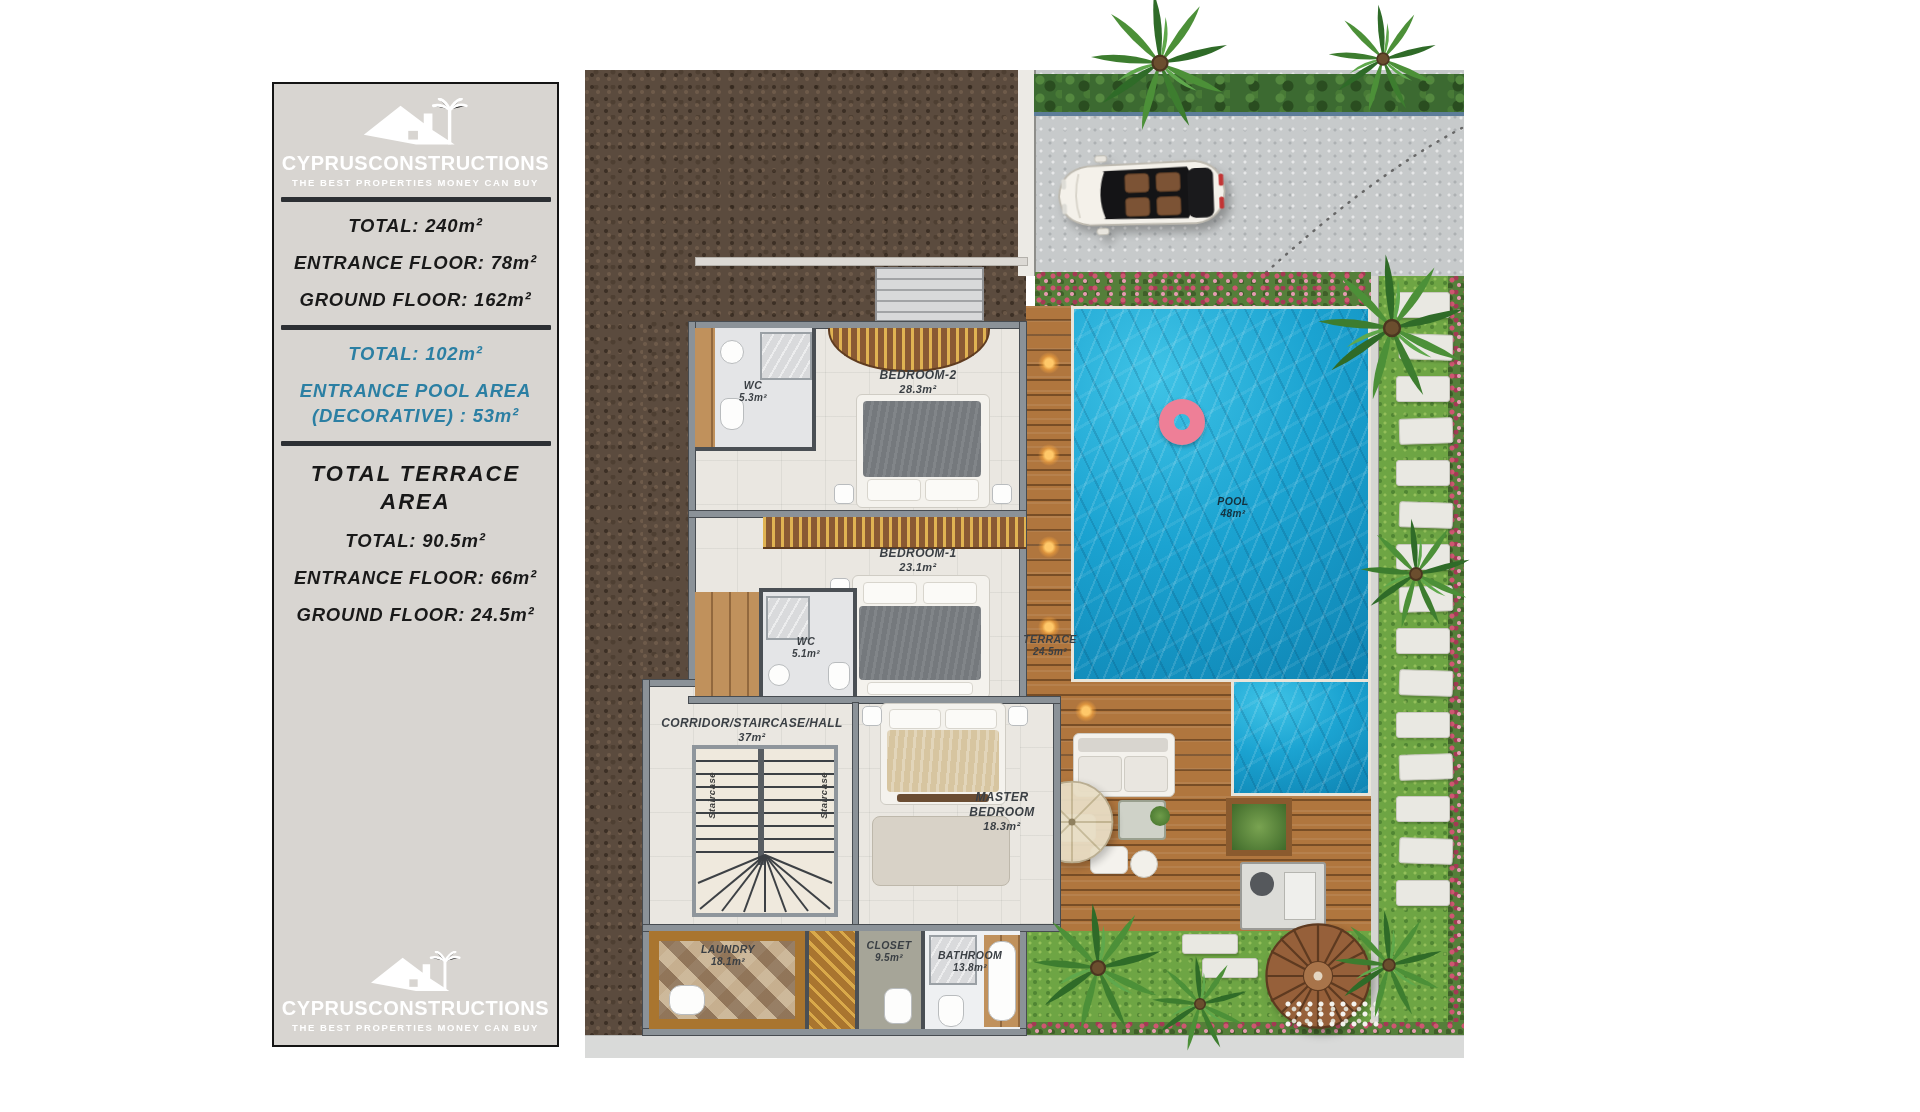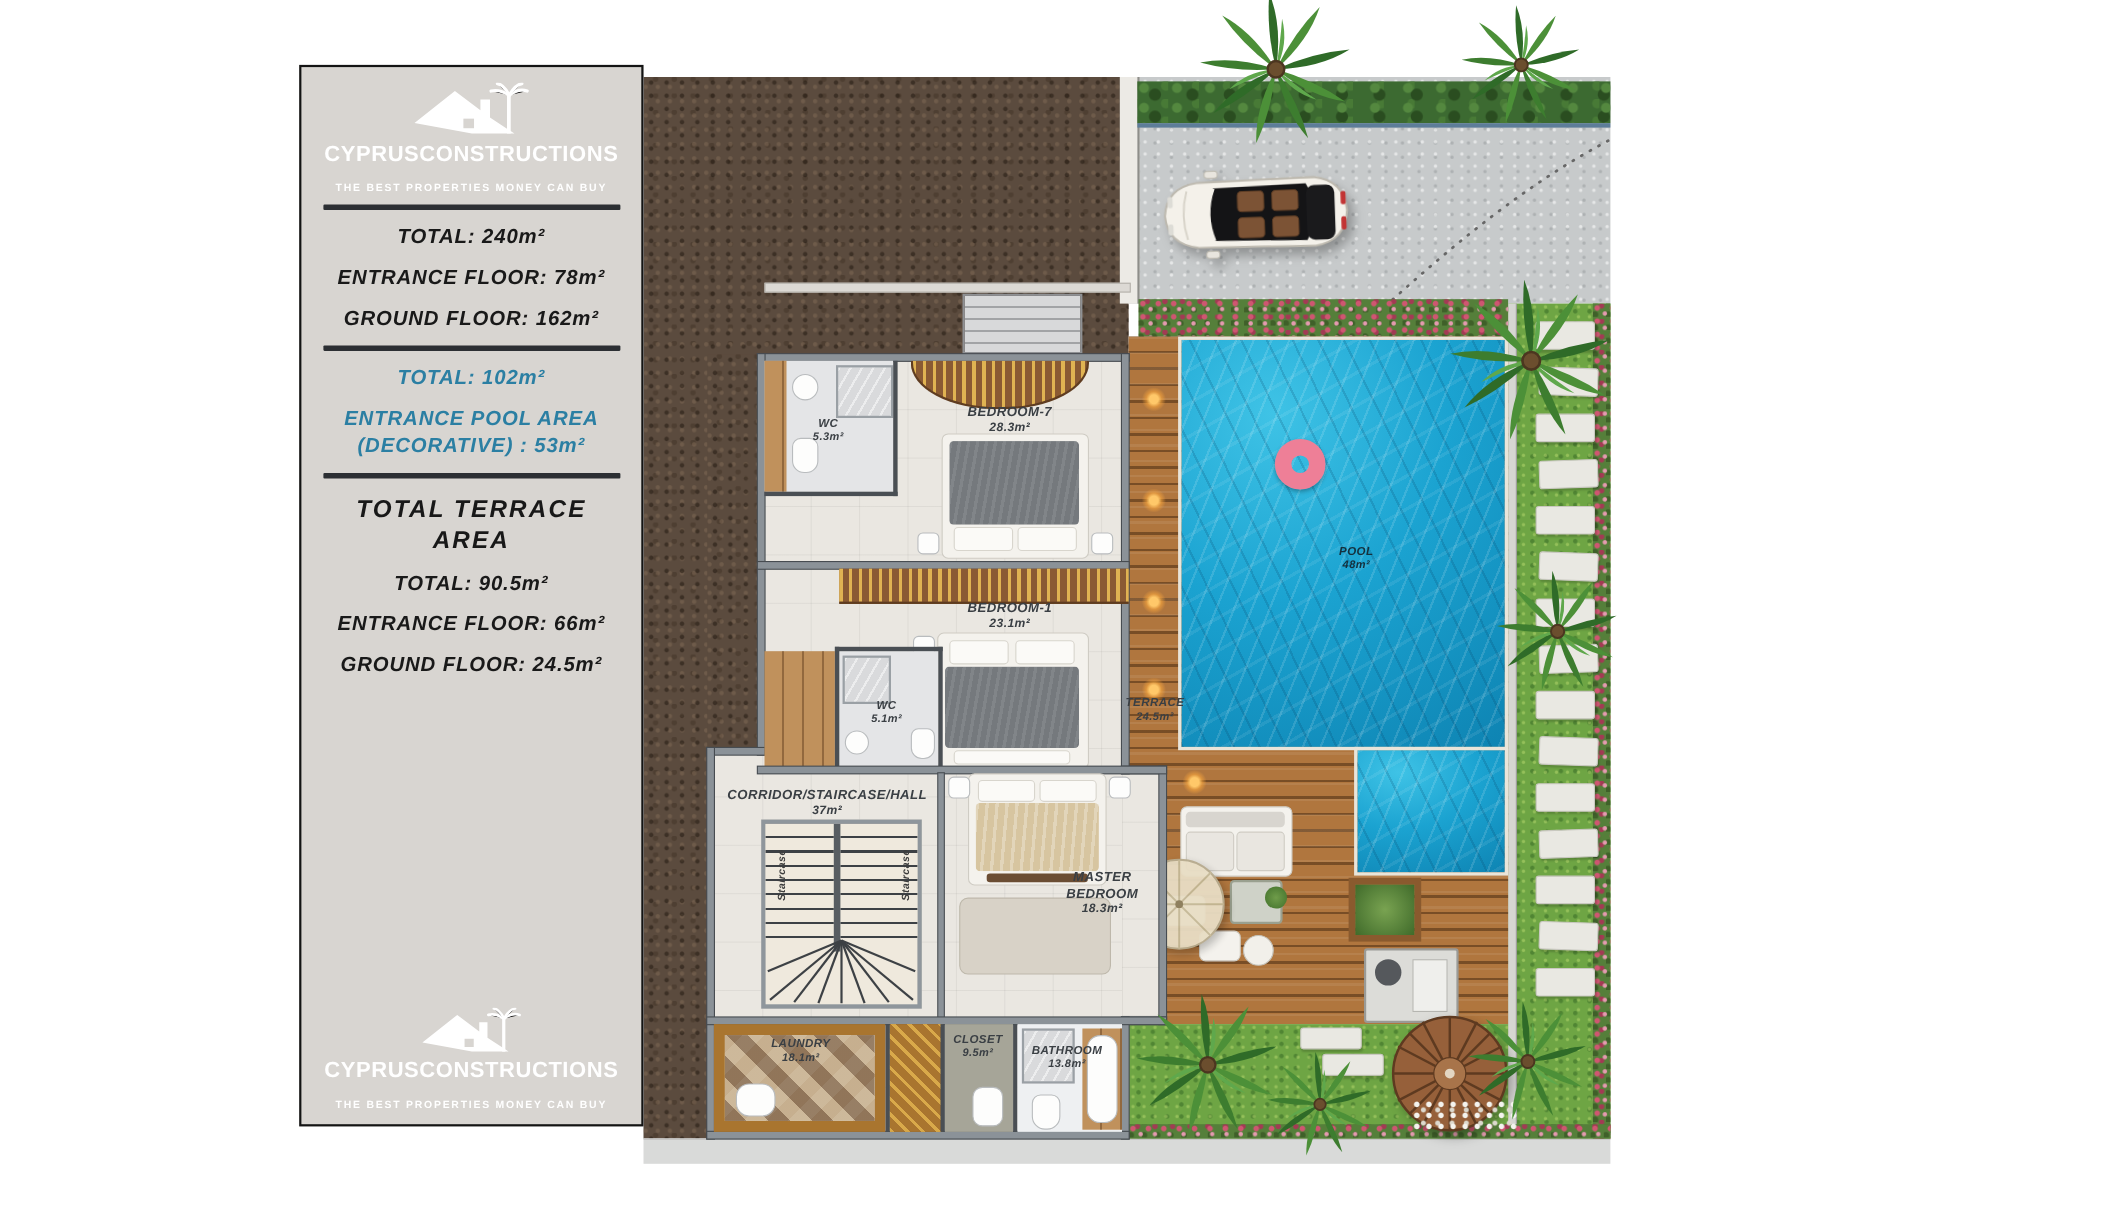--- a/index.html
+++ b/index.html
@@ -78,21 +78,21 @@
     color:#181818;max-width:245px;margin:22px auto 8px;text-align:center;}
   .bar{height:5px;background:#2c2f33;width:270px;margin:9px auto;border-radius:1px;}
   .p-h{font-style:italic;font-weight:800;font-size:22px;line-height:1.3;letter-spacing:2px;
     color:#181818;max-width:215px;margin:14px auto 2px;text-align:center;}
   .p-l{font-style:italic;font-weight:700;font-size:18.5px;line-height:1.35;letter-spacing:.8px;
     color:#191919;margin:12px auto;text-align:center;max-width:295px;}
   .teal{color:#2b7fa3;}
   .p-l.mid{max-width:255px;} .p-l.narrow{max-width:175px;}
   .logo{text-align:center;color:#fff;}
   .logo .brand{font-weight:800;font-size:20px;line-height:1.1;letter-spacing:.5px;}
-  .logo .tag{font-weight:700;font-size:9.5px;letter-spacing:1.6px;margin-top:15px;}
+  .logo .tag{font-weight:700;font-size:9.5px;letter-spacing:1.6px;margin-top:3px;}
   .logo svg{display:block;margin:0 auto -4px;}
   .logo.bottom{position:absolute;left:0;right:0;bottom:12px;}
 
   
   .rlabel{position:absolute;transform:translate(-50%,-50%);text-align:center;
     font-style:italic;font-weight:700;font-size:12px;line-height:1.25;color:#3a3f44;
     letter-spacing:.4px;white-space:nowrap;z-index:40;}
   .rlabel .area{display:block;font-size:11px;}
   .rlabel.small{font-size:10.5px;} .rlabel.small .area{font-size:10px;}
   .rlabel.wrap{white-space:normal;width:96px;}
@@ -378,41 +378,41 @@
   <svg class="abs" style="left:1148px;top:952px" width="104" height="104">
       <use href="#palm"></use>
     </svg>
   <svg class="abs" style="left:1330px;top:906px" width="118" height="118">
       <use href="#palm"></use>
     </svg>
 
   <div class="rlabel small" style="left:753px;top:392px">
     <span>WC</span><span class="area">5.3m²</span></div>
   <div class="rlabel" style="left:918px;top:382px">
-    <span>BEDROOM-7</span><span class="area">28.3m²</span></div>
+    <span>BEDROOM-2</span><span class="area">28.3m²</span></div>
   <div class="rlabel" style="left:918px;top:560px">
     <span>BEDROOM-1</span><span class="area">23.1m²</span></div>
   <div class="rlabel small" style="left:806px;top:648px">
     <span>WC</span><span class="area">5.1m²</span></div>
   <div class="rlabel" style="left:752px;top:730px">
     <span>CORRIDOR/STAIRCASE/HALL</span><span class="area">37m²</span></div>
   <div class="rlabel wrap" style="left:1002px;top:812px">
     <span>MASTER BEDROOM</span><span class="area">18.3m²</span></div>
   <div class="rlabel small" style="left:1050px;top:646px">
     <span>TERRACE</span><span class="area">24.5m²</span></div>
   <div class="rlabel small" style="left:1233px;top:508px;color:#15303d">
     <span>POOL</span><span class="area">48m²</span></div>
   <div class="rlabel small" style="left:728px;top:956px">
     <span>LAUNDRY</span><span class="area">18.1m²</span></div>
   <div class="rlabel small" style="left:889px;top:952px">
     <span>CLOSET</span><span class="area">9.5m²</span></div>
   <div class="rlabel small" style="left:970px;top:962px">
     <span>BATHROOM</span><span class="area">13.8m²</span></div>
 
-  <div class="abs panel" style="left:272px;top:59px;width:313px;height:965px">
+  <div class="abs panel" style="left:272px;top:82px;width:287px;height:965px">
     <div class="logo" style="margin-top:14px">
       <svg width="130" height="58" viewBox="0 0 120 60">
           <use href="#logo-house"></use>
         </svg>
       <div class="brand">CYPRUSCONSTRUCTIONS</div>
       <div class="tag">THE BEST PROPERTIES MONEY CAN BUY</div>
     </div>
 
     <div class="bar"></div>
 

